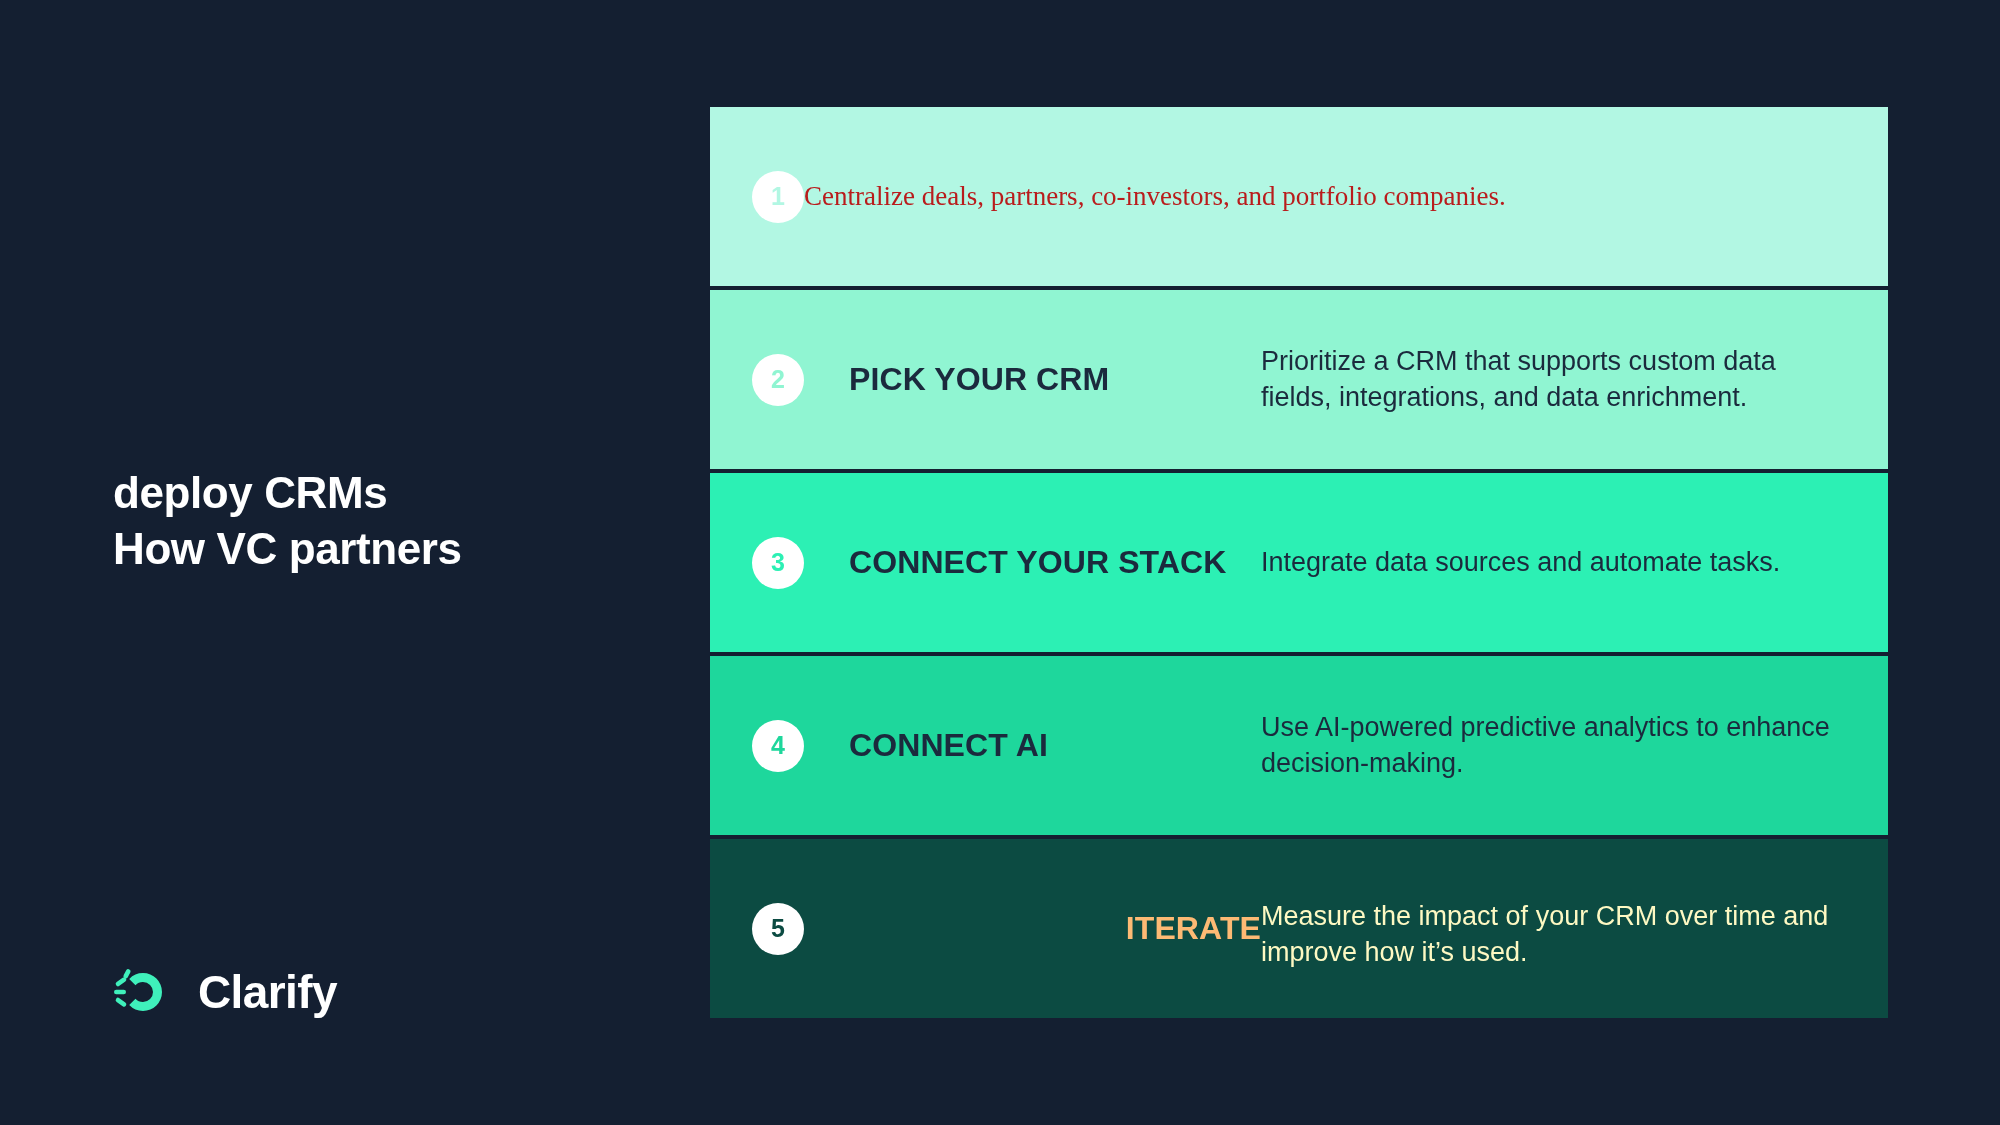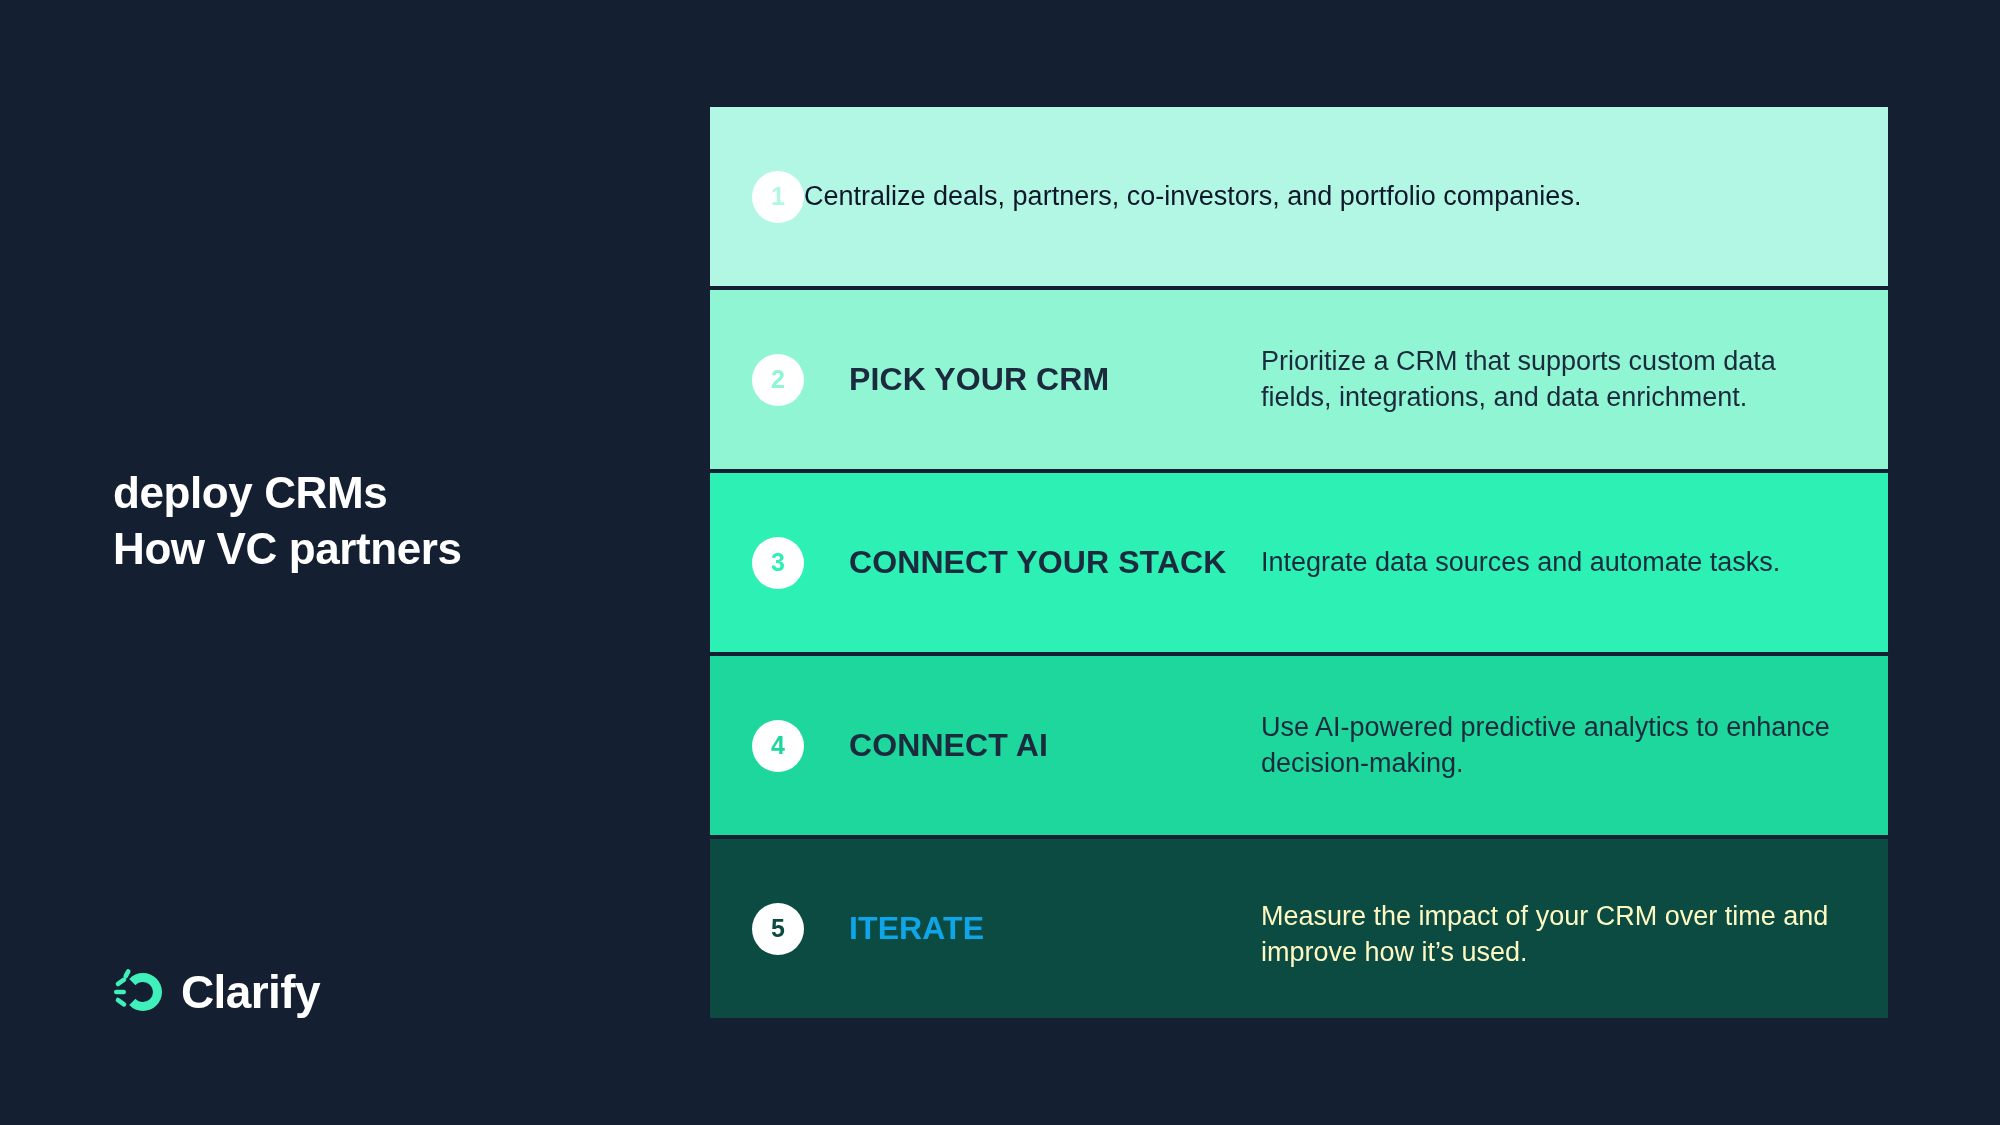--- a/index.html
+++ b/index.html
@@ -35,21 +35,21 @@
     line-height: 1.28;
     letter-spacing: -0.4px;
   }
 
   #brand-logo {
     position: absolute;
     top: 965px;
     left: 0;
     display: flex;
     align-items: center;
-    gap: 14px;
+    gap: 31px;
   }
   #brand-mark {
     width: 54px;
     height: 54px;
     display: block;
   }
   #brand-wordmark {
     color: #ffffff;
     font-size: 46px;
     font-weight: 700;
@@ -134,21 +134,21 @@
   </div>
 
 </div>
 
 <div id="steps-panel">
 
   <div class="step-row" style="background: rgb(178, 247, 227);">
     <div class="step-badge" style="color: rgb(178, 247, 227);">
       <span>1</span>
     </div>
-    <div class="step-desc" style="color: #0f172a;">Centralize deals, partners, co-investors, and portfolio companies.</div>
+    <div class="step-desc" style="color: #b91c1c; font-family: Liberation Serif, serif;">Centralize deals, partners, co-investors, and portfolio companies.</div>
   </div>
 
   <div class="step-row" style="background: rgb(144, 245, 210);">
     <div class="step-badge" style="color: rgb(144, 245, 210);">
       <span>2</span>
     </div>
     <div class="step-title" style="color: rgb(27, 42, 61);">PICK YOUR CRM</div>
     <div class="step-desc" style="color: rgb(27, 42, 61);">Prioritize a CRM that supports custom data fields, integrations, and data enrichment.</div>
   </div>
 
@@ -165,17 +165,17 @@
       <span>4</span>
     </div>
     <div class="step-title" style="color: rgb(27, 42, 61);">CONNECT AI</div>
     <div class="step-desc" style="color: rgb(27, 42, 61);">Use AI-powered predictive analytics to enhance decision-making.</div>
   </div>
 
   <div class="step-row" style="background: rgb(12, 75, 66);">
     <div class="step-badge" style="color: rgb(12, 75, 66);">
       <span>5</span>
     </div>
-    <div class="step-title" style="color: #0ea5e9;">ITERATE</div>
+    <div class="step-title" style="color: #fdba74; text-align: right;">ITERATE</div>
     <div class="step-desc" style="color: #fef9c3; margin-top: 12px;">Measure the impact of your CRM over time and improve how it’s used.</div>
   </div>
 
 </div>
 
 </body></html>

